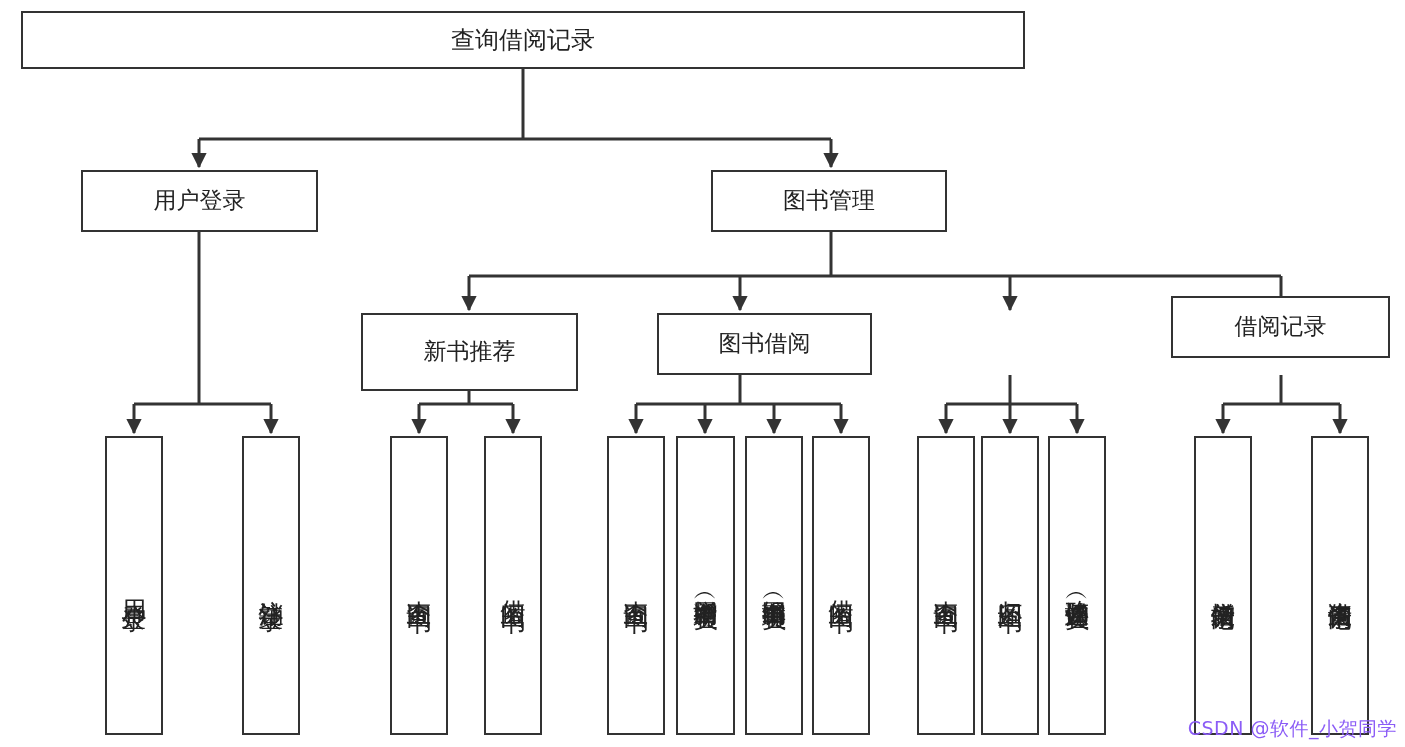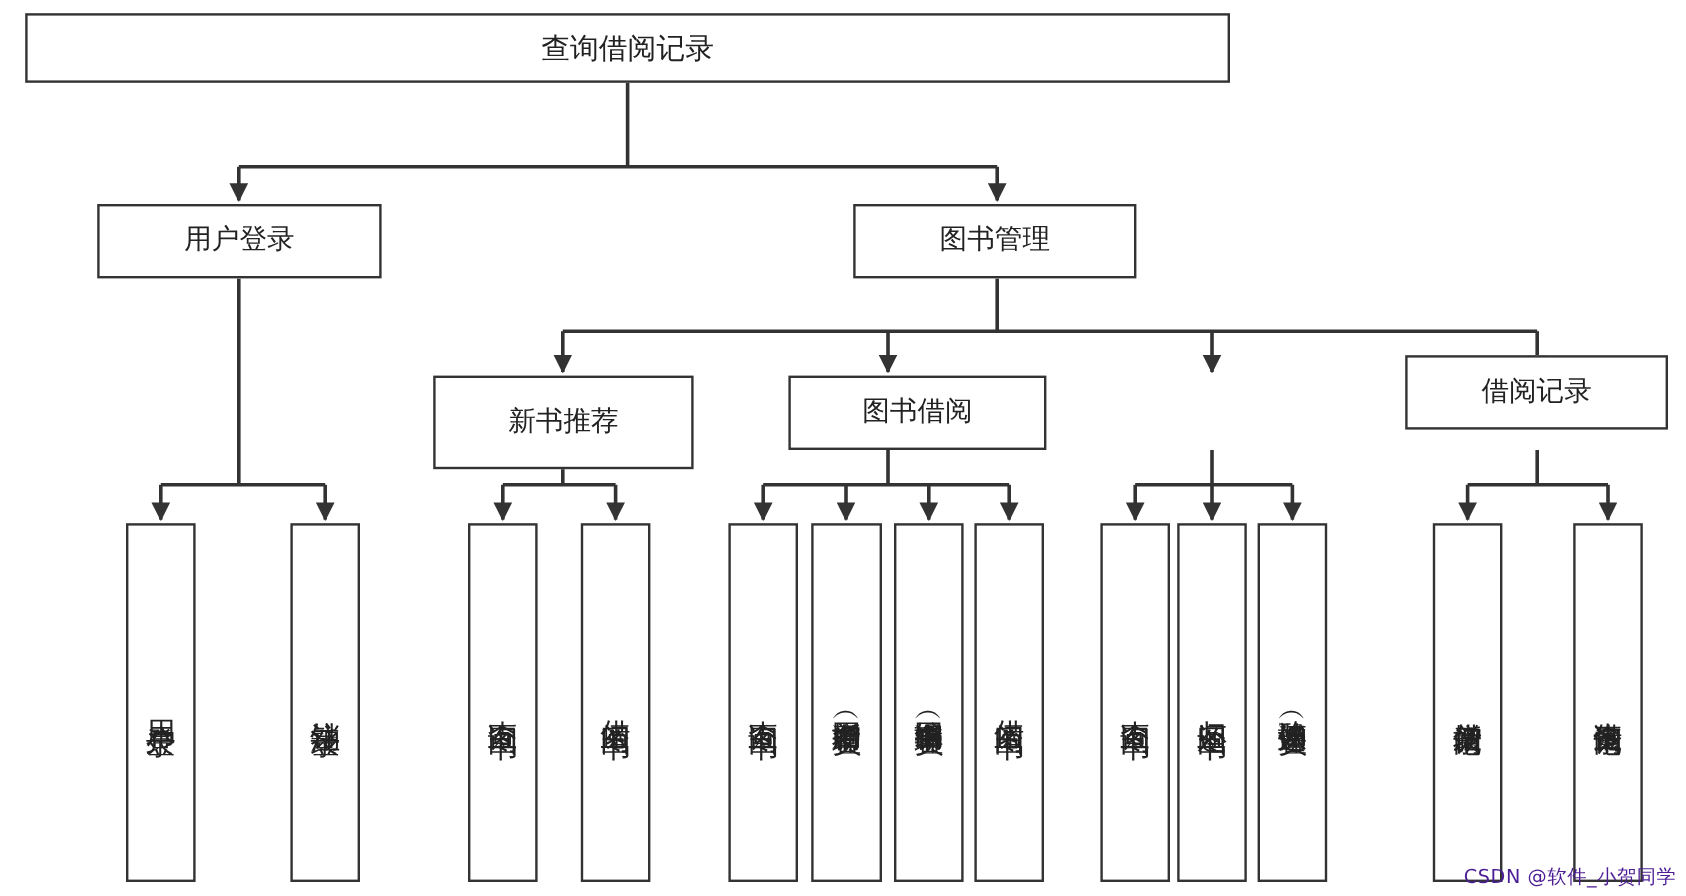--- a/index.html
+++ b/index.html
@@ -32,22 +32,22 @@
     font-size:25px;
     letter-spacing:3px;
     line-height:1;
     white-space:nowrap;
   }
   .v-node.tight .label{font-size:24px;letter-spacing:1px;}
   #watermark{
     position:absolute;
     right:8px;
     bottom:5px;
-    font-size:16px;
-    color:#4c1d95;
+    font-size:19px;
+    color:#8b5cf6;
     letter-spacing:0.5px;
     user-select:none;
   }
 </style>
 </head>
 <body>
 
 <div id="stage">
 
   <svg id="wires" viewBox="0 0 1405 747" xmlns="http://www.w3.org/2000/svg">

